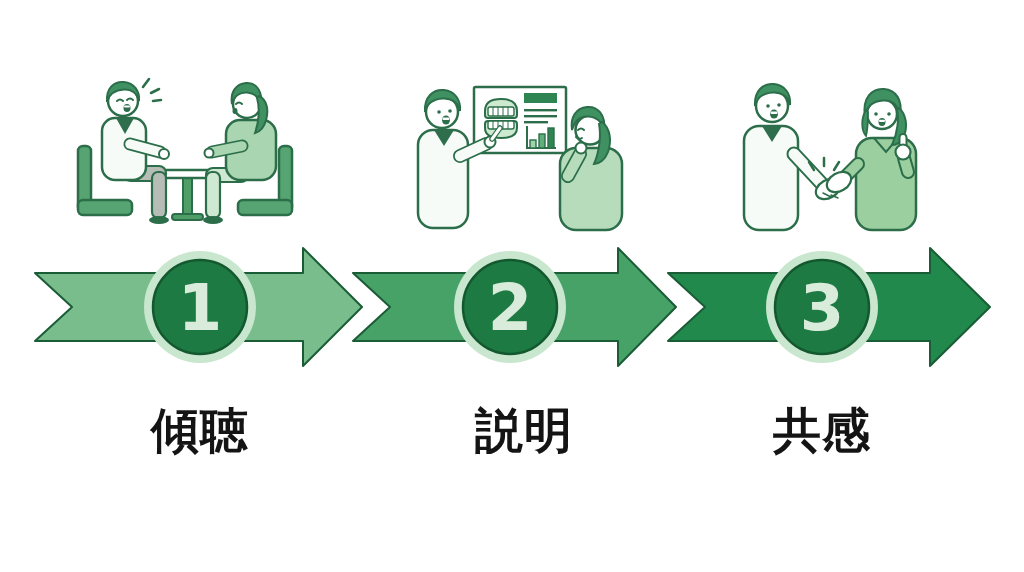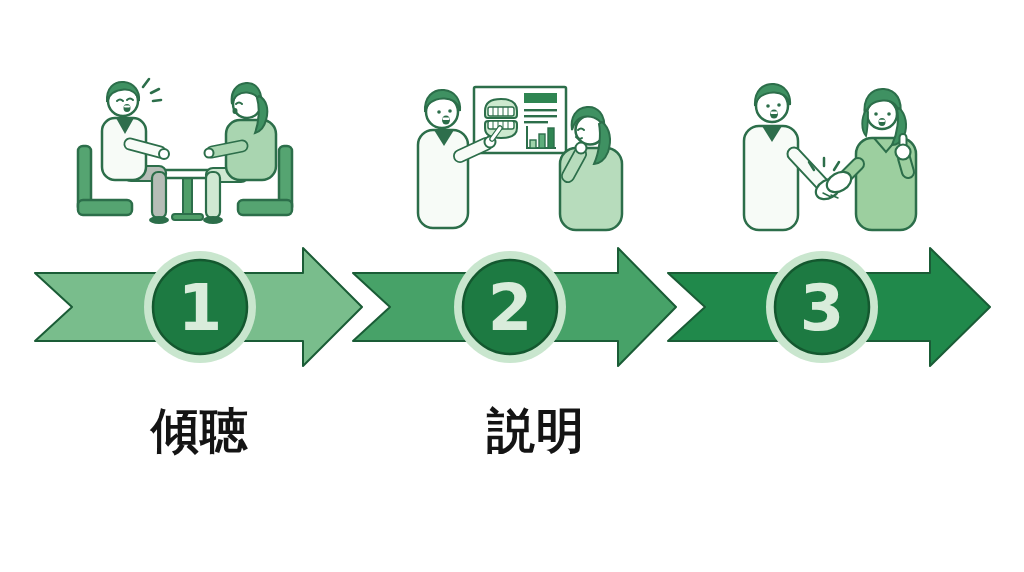--- a/index.html
+++ b/index.html
@@ -6,21 +6,21 @@
   body{font-family:"DejaVu Sans","Liberation Sans",sans-serif;}
   .canvas{position:relative;width:1024px;height:572px;background:#ffffff;overflow:hidden;}
   .scene{position:absolute;width:250px;height:180px;}
   .scene-1{left:60px;top:60px;}
   .scene-2{left:390px;top:60px;}
   .scene-3{left:710px;top:60px;}
   .arrows-layer{position:absolute;left:0;top:243px;width:1024px;height:130px;}
   .step-label{position:absolute;top:399px;transform:translateX(-50%);
     font-size:48px;font-weight:800;color:#141414;letter-spacing:1px;white-space:nowrap;}
   .label-1{left:200px;}
-  .label-2{left:536px;}
+  .label-2{left:524px;}
   .label-3{left:822px;}
   svg text.step-num{font-family:"DejaVu Sans","Liberation Sans",sans-serif;font-weight:bold;font-size:64px;}
 </style>
 </head>
 <body>
 
 <div class="canvas">
 
   <div class="scene scene-1">
     <svg width="250" height="180" viewBox="0 0 250 180">
@@ -195,14 +195,15 @@
     </g>
     <g>
       <circle cx="822" cy="64" r="56" fill="#c9e6ce"></circle>
       <circle cx="822" cy="64" r="47" stroke="#14582f" stroke-width="2.5" fill="#1d7a42"></circle>
       <text class="step-num" x="822" y="87" text-anchor="middle" fill="#d9ecdb">3</text>
     </g>
   </svg>
 
   <div class="step-label label-1">傾聴</div>
   <div class="step-label label-2">説明</div>
+  <div class="step-label label-3">共感</div>
 
 </div>
 
 </body></html>

